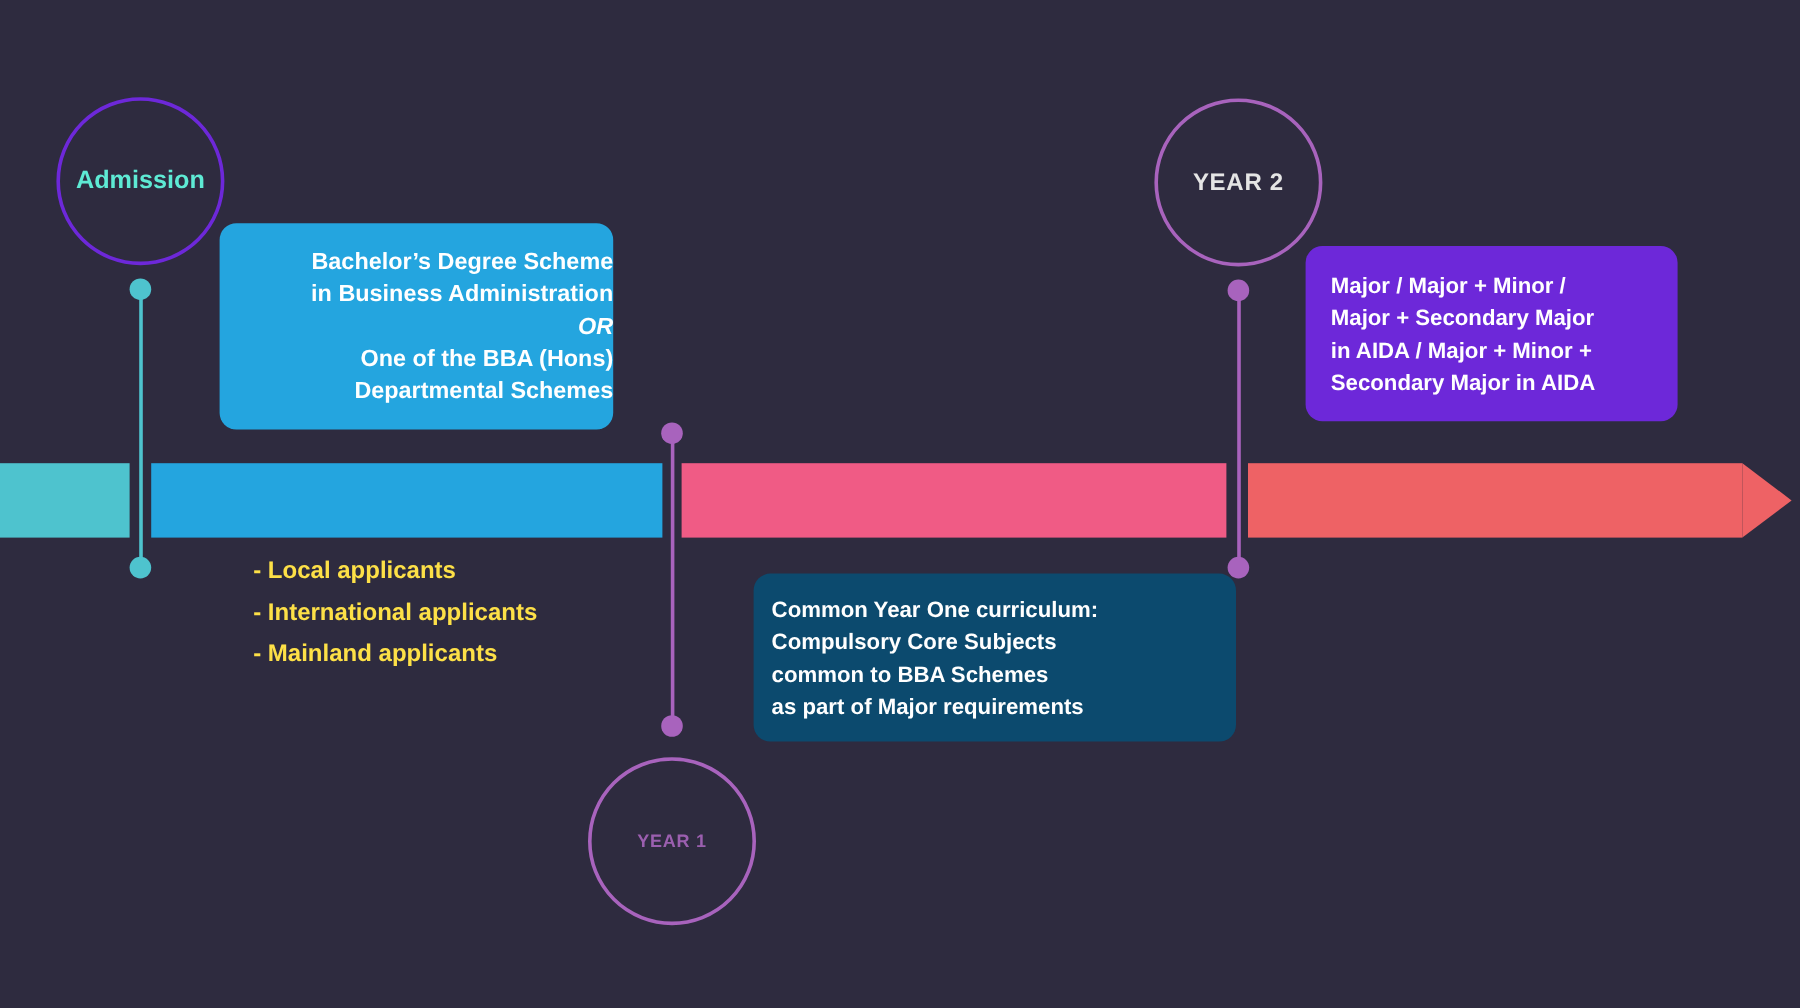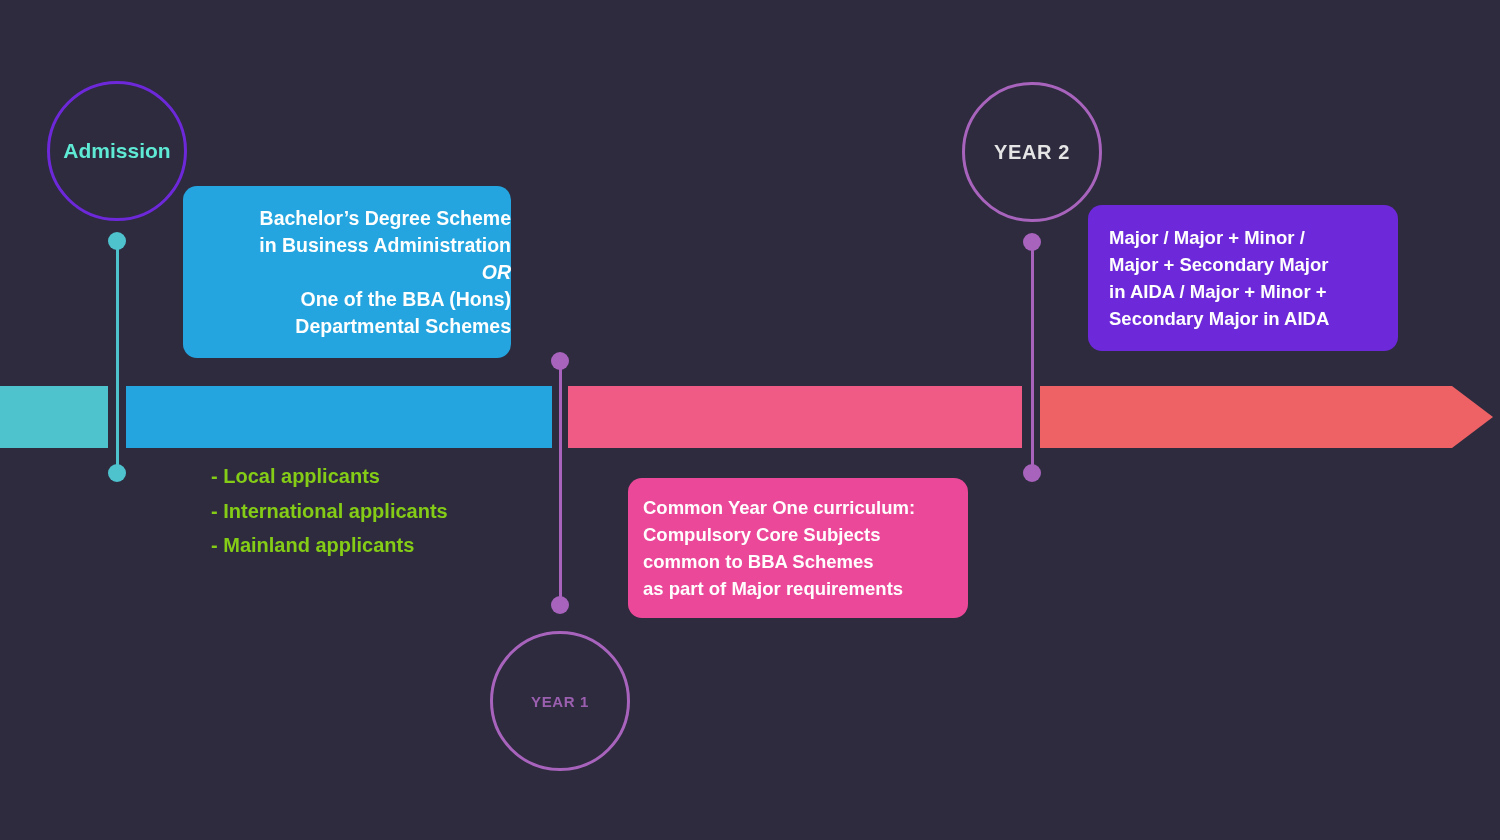--- a/index.html
+++ b/index.html
@@ -123,43 +123,43 @@
 
   .box-degree {
     left: 183px; top: 186px;
     width: 328px; height: 172px;
     background: #24a5df;
     font-size: 19.5px;
     line-height: 27px;
   }
   .box-core {
     left: 628px; top: 478px;
-    width: 340px; height: 140px;
-    background: #ec4899;
+    width: 402px; height: 140px;
+    background: #0c4a6e;
     font-size: 18.5px;
     line-height: 27px;
     align-items: flex-start;
     padding-left: 15px;
   }
   .box-major {
     left: 1088px; top: 205px;
     width: 310px; height: 146px;
     background: #6d28d9;
     font-size: 18.5px;
     line-height: 27px;
     align-items: flex-start;
     padding-left: 21px;
   }
 
   
   .applicants {
     position: absolute;
     left: 211px;
     top: 459px;
-    color: #84cc16;
+    color: #fde047;
     font-size: 20px;
     font-weight: bold;
   }
   .applicants .item {
     line-height: 34.5px;
     white-space: pre;
   }
 </style>
 </head>
 <body>

